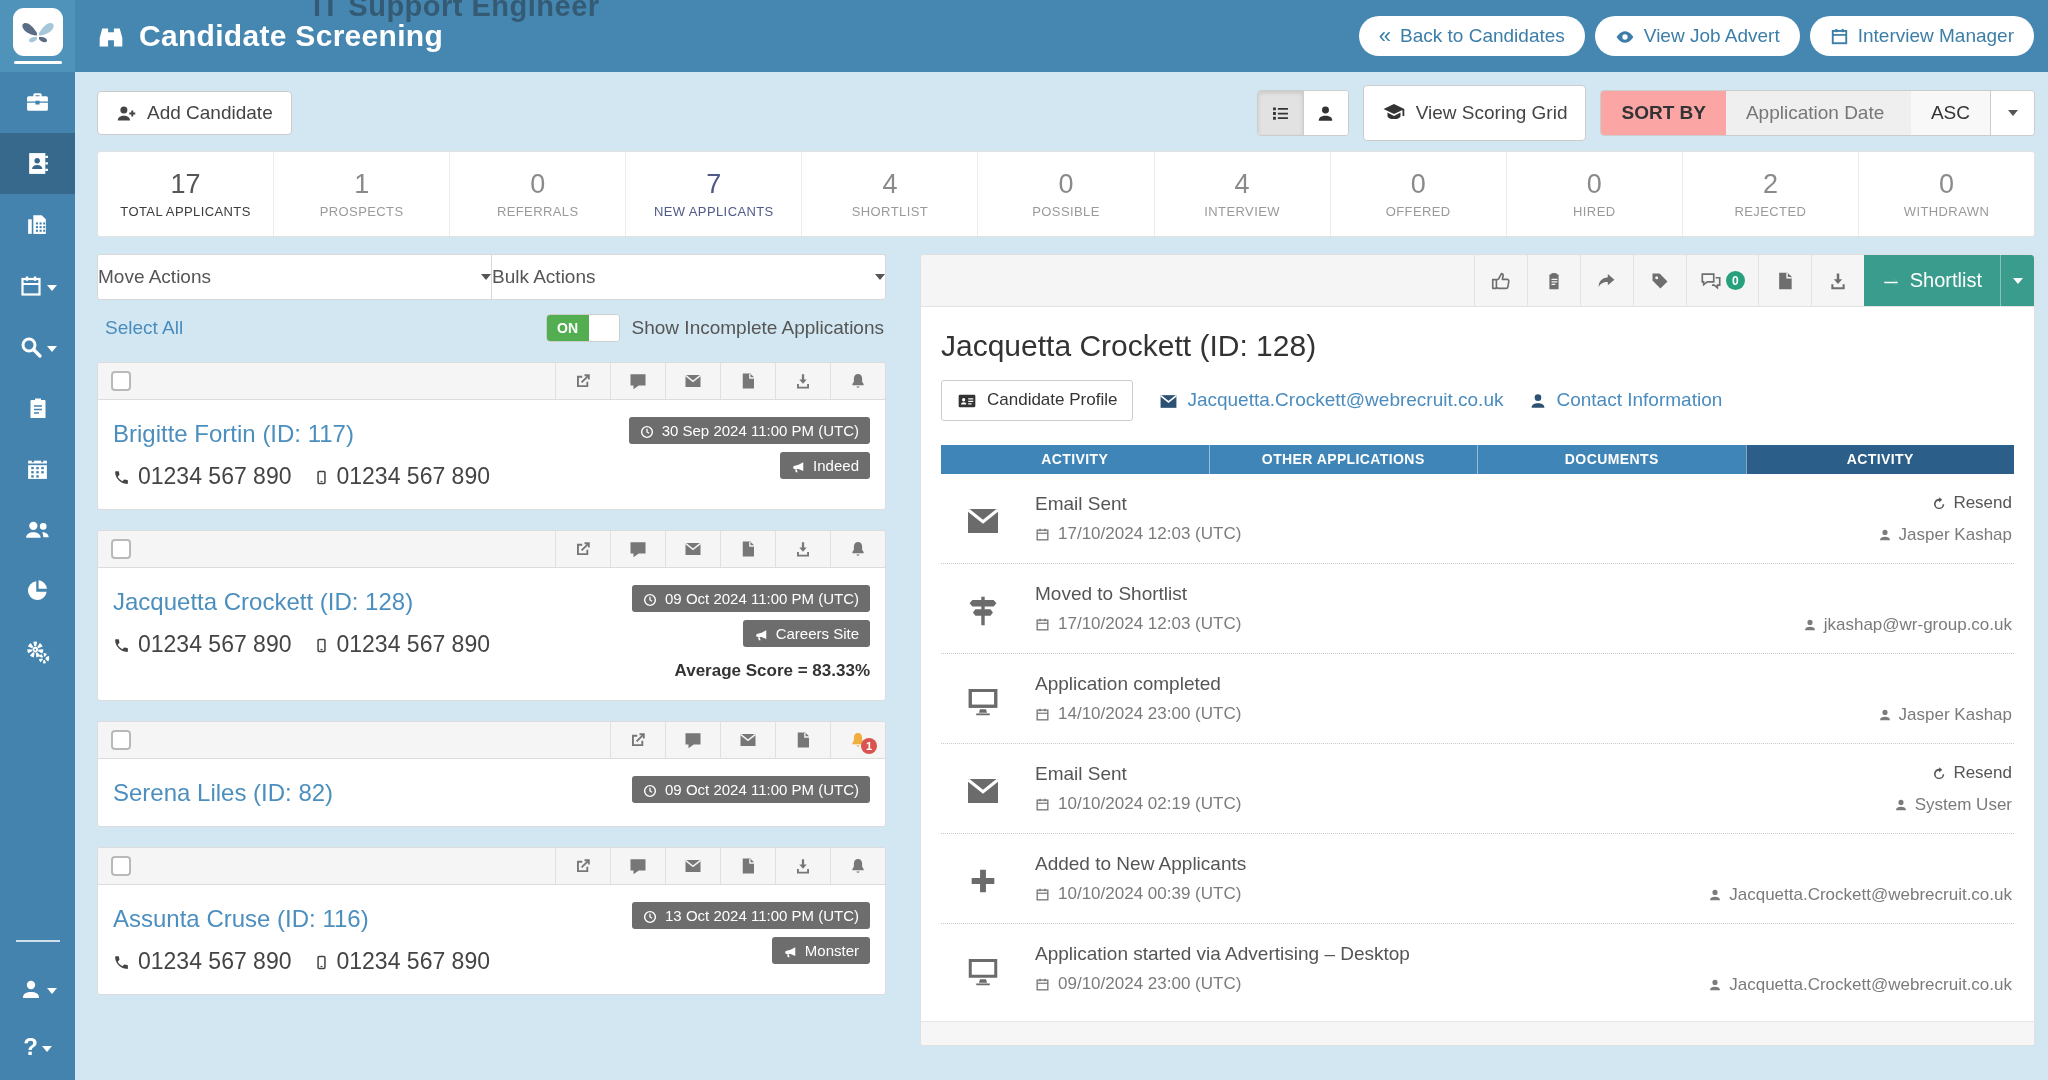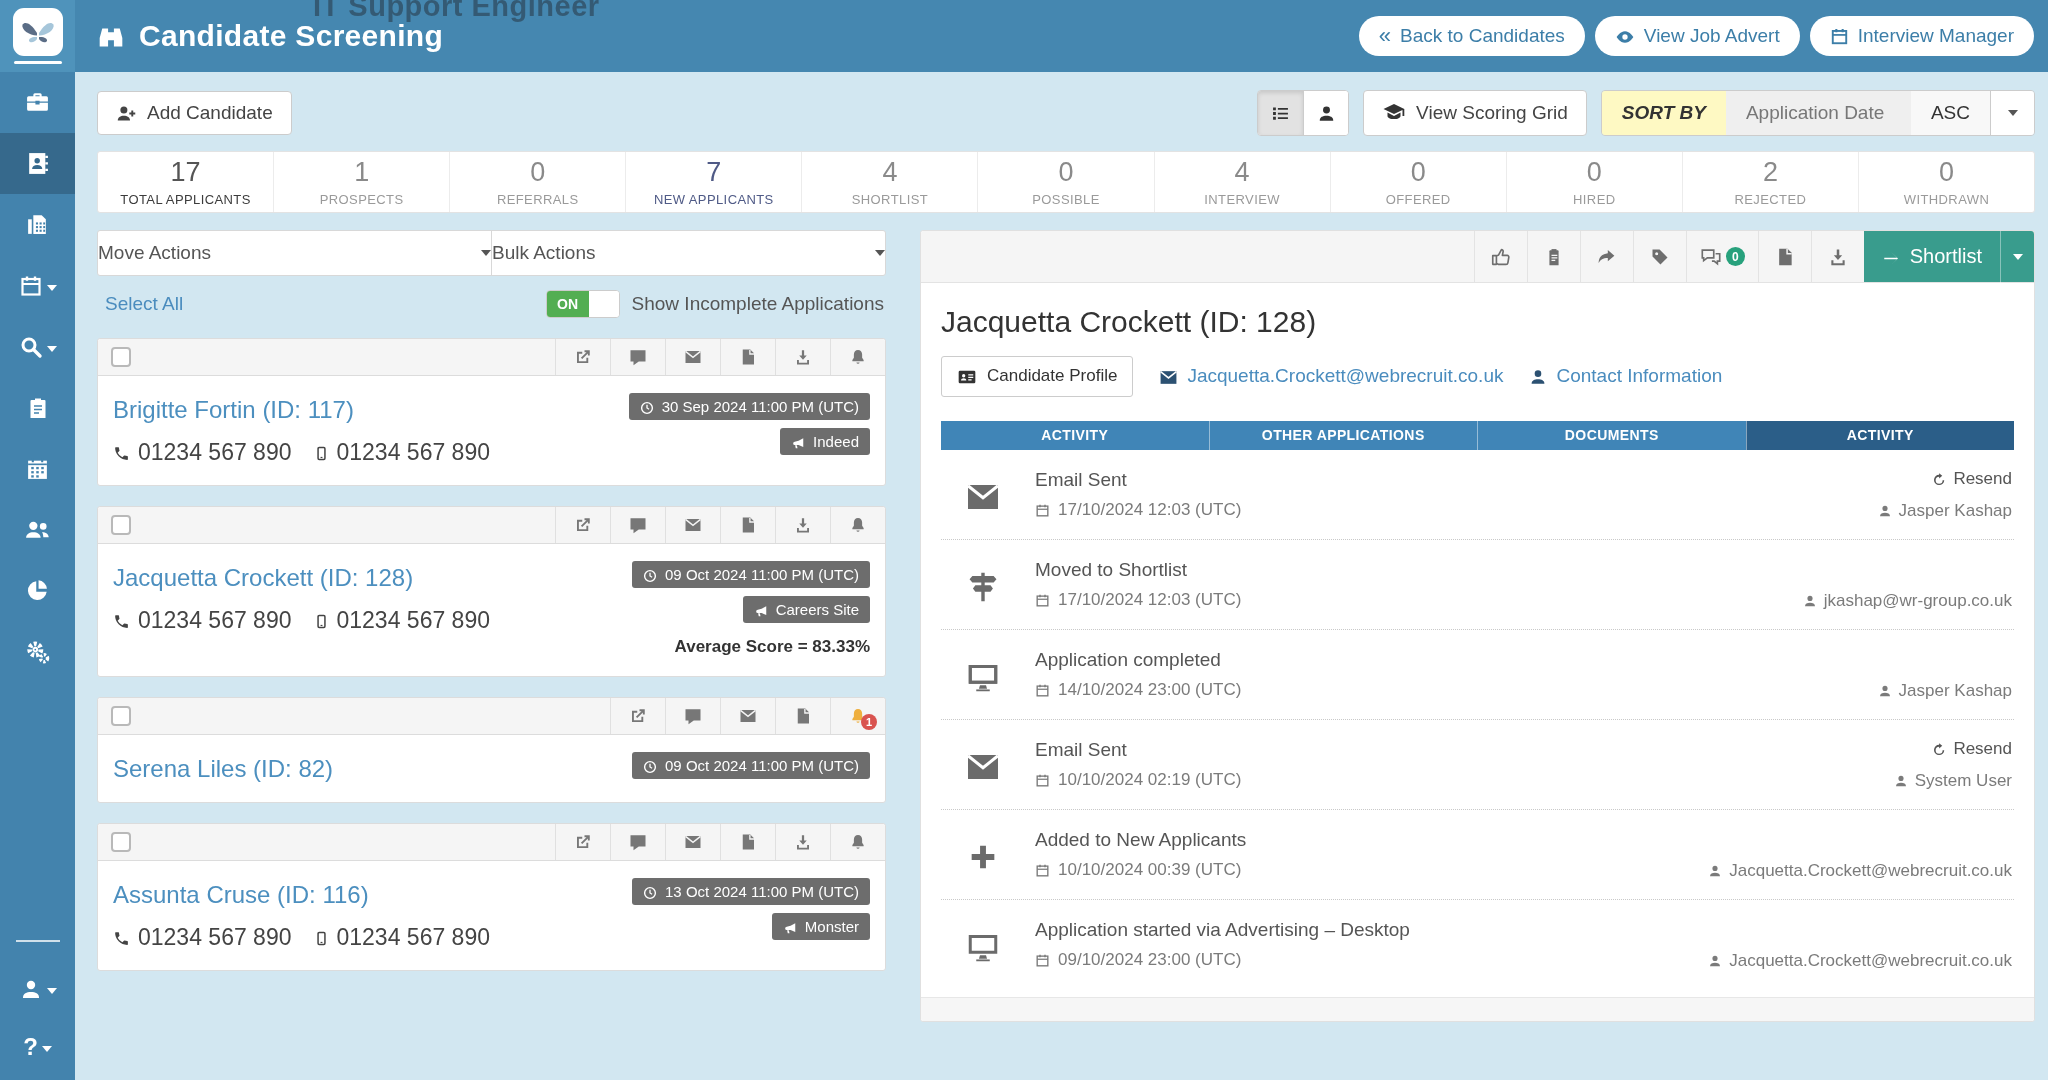--- a/index.html
+++ b/index.html
@@ -39,27 +39,27 @@
   
   .toolbar-row { display:flex; justify-content:space-between; align-items:center; height:46px; margin-bottom:15px; }
   .btn { background:#fff; border:1px solid #ccc; border-radius:4px; color:#444; font-size:19px; font-family:inherit; display:flex; align-items:center; gap:10px; padding:10px 18px; cursor:pointer; }
   .toolbar-right { display:flex; align-items:center; gap:14px; }
   .toggle-group { display:flex; border:1px solid #ccc; border-radius:4px; overflow:hidden; background:#fff; }
   .toggle-group .tg { width:45px; height:44px; display:flex; align-items:center; justify-content:center; color:#333; cursor:pointer; background:#fff; border:none; }
   .toggle-group .tg.active { background:#e2e2e2; box-shadow:inset 0 2px 4px rgba(0,0,0,.12); }
   .toggle-group .tg + .tg { border-left:1px solid #ccc; }
   .sort-group { display:flex; border:1px solid #ccc; border-radius:4px; overflow:hidden; height:46px; }
   .sort-cell { display:flex; align-items:center; padding:0 20px; font-size:19px; }
-  .sort-label { background:#fef9c3; color:#333; font-weight:700;font-style:italic; }
+  .sort-label { background:#fca5a5; color:#333; font-weight:700; }
   .sort-field { background:#efefef; color:#777; width:185px; cursor:pointer; }
   .sort-dir { background:#f8f8f8; color:#333; cursor:pointer; }
   .sort-caret { background:#fff; border-left:1px solid #ccc; width:44px; display:flex; align-items:center; justify-content:center; color:#555; cursor:pointer; }
 
   
-  .stats-bar { display:flex; background:#fff; border:1px solid #e3e3e3; border-radius:3px; height:62px; margin-bottom:17px; }
+  .stats-bar { display:flex; background:#fff; border:1px solid #e3e3e3; border-radius:3px; height:86px; margin-bottom:17px; }
   .stat { flex:1; display:flex; flex-direction:column; align-items:center; justify-content:center; border-right:1px solid #ececec; cursor:pointer; gap:4px; }
   .stat:last-child { border-right:none; }
   .stat-value { font-size:27px; color:#8a8a8a; }
   .stat-label { font-size:13px; color:#9a9a9a; letter-spacing:.4px; }
   .stat.first .stat-value { color:#555; }
   .stat.first .stat-label { color:#3c3c3c; }
   .stat.highlight .stat-value, .stat.highlight .stat-label { color:#4f5a86; }
 
   .columns { display:flex; gap:34px; align-items:flex-start; }
   .left-col { width:789px; flex-shrink:0; }
@@ -303,21 +303,21 @@
                     <path d="M3.5 5h3.2v3.2H3.5zM3.5 10.4h3.2v3.2H3.5zM3.5 15.8h3.2V19H3.5zM9 5.6h11.5v2H9zM9 11h11.5v2H9zM9 16.4h11.5v2H9z"></path>
                   </svg></span>
               </button>
             <button class="tg">
                 <span><svg class="ic" width="19" height="19" viewBox="0 0 24 24" fill="#333">
                     <circle cx="12" cy="7.5" r="4.4"></circle>
                     <path d="M3.5 21v-.5c0-3.7 3.8-5.6 8.5-5.6s8.5 1.9 8.5 5.6v.5z"></path>
                   </svg></span>
               </button>
           </div>
-          <button class="btn" style="height:46px;">
+          <button class="btn" style="height:56px;">
             <span><svg class="ic" width="24" height="24" viewBox="0 0 24 24" fill="#333">
                   <path d="M12 3 1.5 8 12 13l8.5-4.05V15h1.8V8z"></path>
                   <path d="M5.5 11.6v3.3c0 1.8 2.9 3.2 6.5 3.2s6.5-1.4 6.5-3.2v-3.3L12 14.9z"></path>
                 </svg></span>
             <span>View Scoring Grid</span>
           </button>
           <div class="sort-group">
             <div class="sort-cell sort-label">SORT BY</div>
             <div class="sort-cell sort-field">Application Date</div>
             <div class="sort-cell sort-dir">ASC</div>

